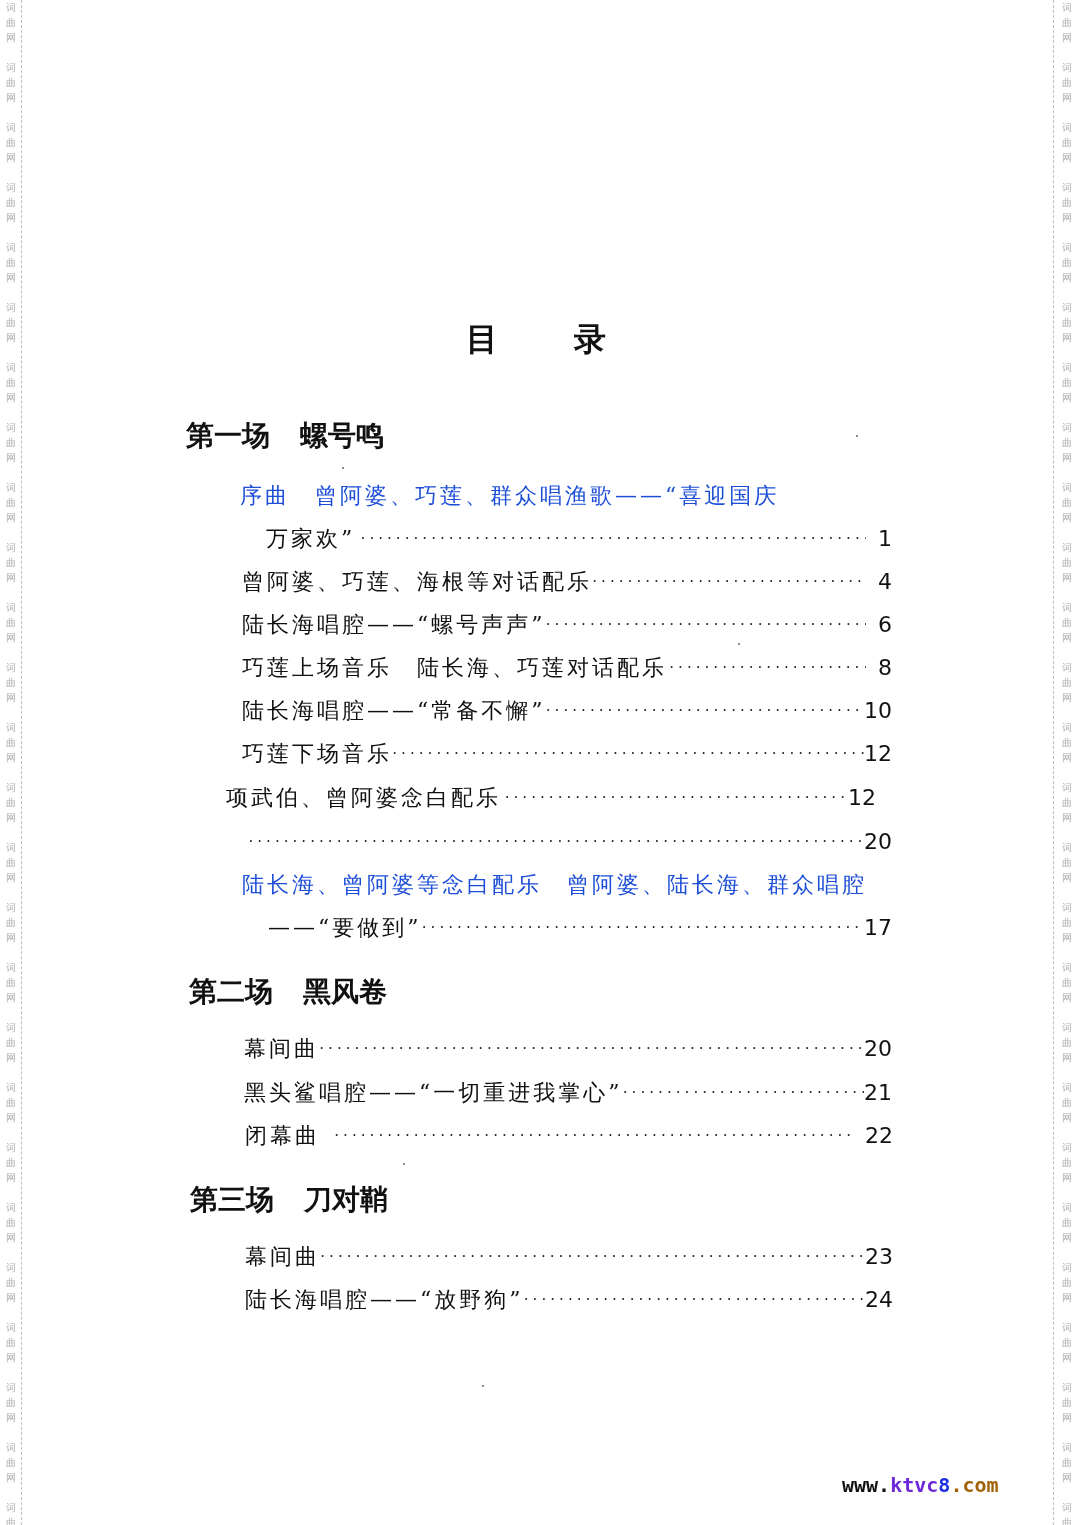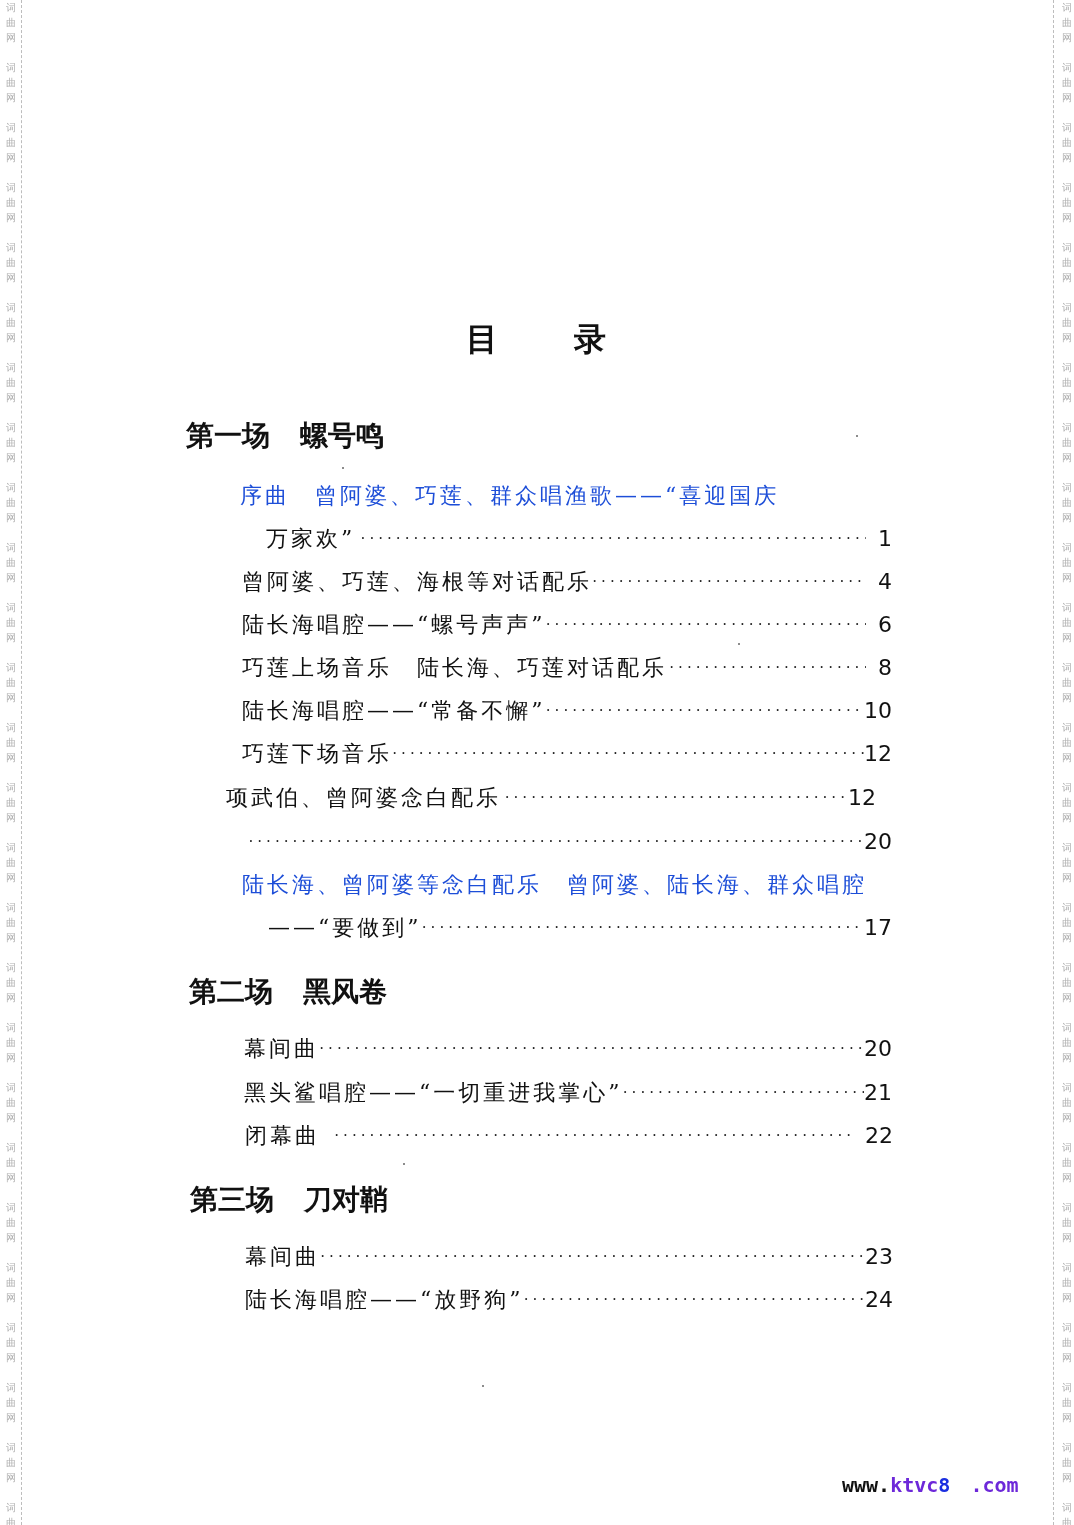--- a/index.html
+++ b/index.html
@@ -423,14 +423,14 @@
   <span class="page">24</span>
 </div>
 
 <div class="speck" style="left:856px; top:435px;"></div>
 <div class="speck" style="left:342px; top:467px;"></div>
 <div class="speck" style="left:403px; top:1163px;"></div>
 <div class="speck" style="left:482px; top:1385px;"></div>
 <div class="speck" style="left:738px; top:643px;"></div>
 
 <div class="site-watermark">
-  <span class="w1" style="color: rgb(17, 17, 17);">www.</span><span class="w2" style="color: #6d28d9;">ktvc</span><span class="w3" style="color: rgb(27, 47, 224);">8</span><span class="w4" style="color: #6d28d9; margin-left: 20px;">.com</span>
+  <span class="w1" style="color: rgb(17, 17, 17);">www.</span><span class="w2" style="color: #6d28d9;">ktvc</span><span class="w3" style="color: rgb(27, 47, 224);">8</span><span class="w4" style="color: #a16207;">.com</span>
 </div>
 
 </body></html>

